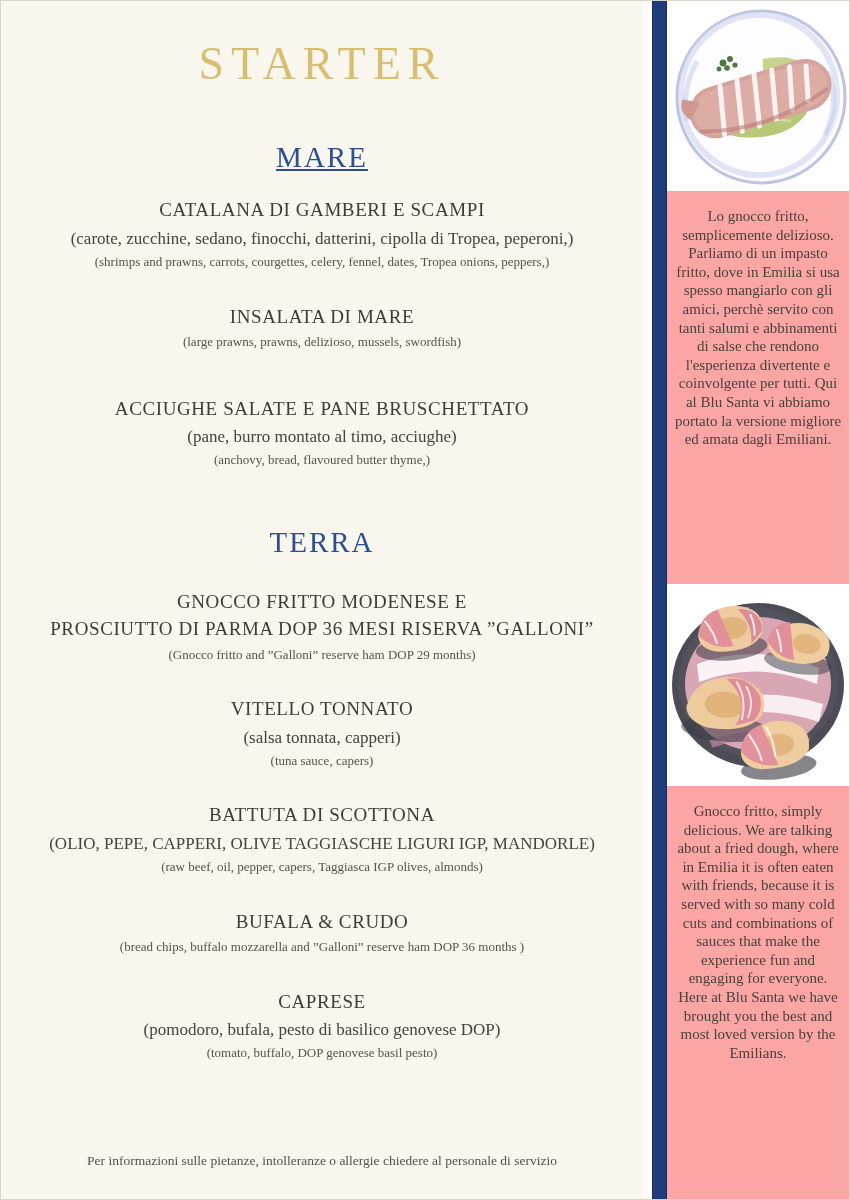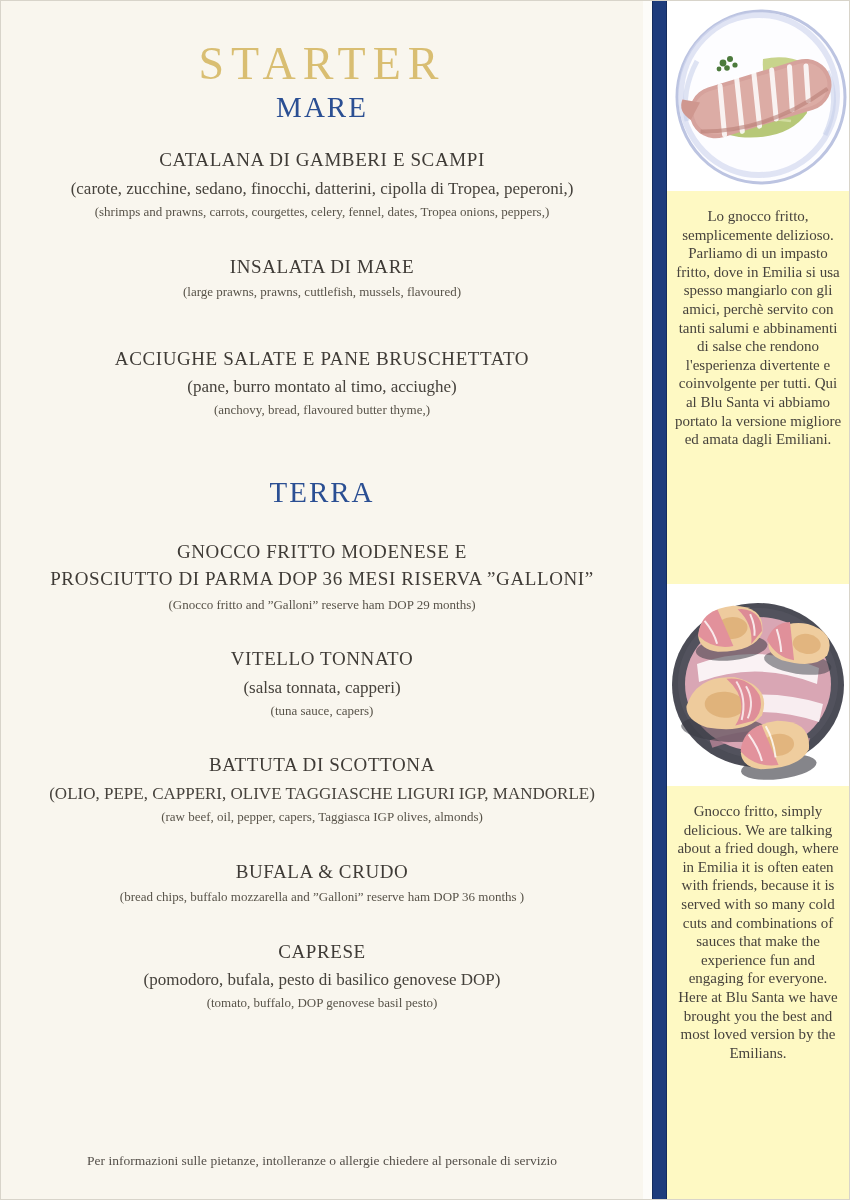--- a/index.html
+++ b/index.html
@@ -33,21 +33,21 @@
     line-height: 1.1;
   }
   .section { width: 100%; }
   .section-heading {
     font-size: 29px;
     font-weight: 400;
     letter-spacing: 2px;
     color: #2b4f93;
     line-height: 1.2;
   }
-  .section-mare .section-heading { margin-bottom: 22px; }
+  .section-mare .section-heading { margin-top: 50px; margin-bottom: 22px; text-decoration: underline; }
   .section-terra .section-heading { margin-top: 56px; margin-bottom: 28px; }
 
   .menu-item { margin-bottom: 32px; }
   .menu-item:last-child { margin-bottom: 0; }
   .item-name {
     font-size: 19px;
     font-weight: 400;
     letter-spacing: 0.6px;
     color: #3f3b36;
     line-height: 1.45;
@@ -74,21 +74,21 @@
     line-height: 1.45;
   }
 
   
   .gutter { flex: 0 0 9px; background: #fdfcf9; }
   .divider-stripe { flex: 0 0 15px; background: #1e3c7c; box-shadow: inset 1px 0 0 #142c5e, inset -1px 0 0 #142c5e; }
 
   
   .sidebar {
     flex: 0 0 182px;
-    background: #fef9c3;
+    background: #fca5a5;
     display: flex;
     flex-direction: column;
   }
   .img-block {
     width: 182px;
     background: #ffffff;
     flex: 0 0 auto;
   }
   .img-block svg { display: block; width: 100%; height: 100%; }
   .img-block-1 { height: 190px; }
@@ -116,21 +116,21 @@
 
       <div class="menu-item">
         <div class="item-name">CATALANA DI GAMBERI E SCAMPI</div>
         <div class="item-it">(carote, zucchine, sedano, finocchi, datterini, cipolla di Tropea, peperoni,)</div>
         <div class="item-en">(shrimps and prawns, carrots, courgettes, celery, fennel, dates, Tropea onions, peppers,)</div>
       </div>
 
 
       <div class="menu-item">
         <div class="item-name">INSALATA DI MARE</div>
-        <div class="item-en">(large prawns, prawns, cuttlefish, mussels, flavoured)</div>
+        <div class="item-en">(large prawns, prawns, delizioso, mussels, swordfish)</div>
       </div>
 
       <div class="menu-item" style="margin-top:44px;">
         <div class="item-name">ACCIUGHE SALATE E PANE BRUSCHETTATO</div>
         <div class="item-it">(pane, burro montato al timo, acciughe)</div>
         <div class="item-en">(anchovy, bread, flavoured butter thyme,)</div>
       </div>
     </section>
 
     <section class="section section-terra">

